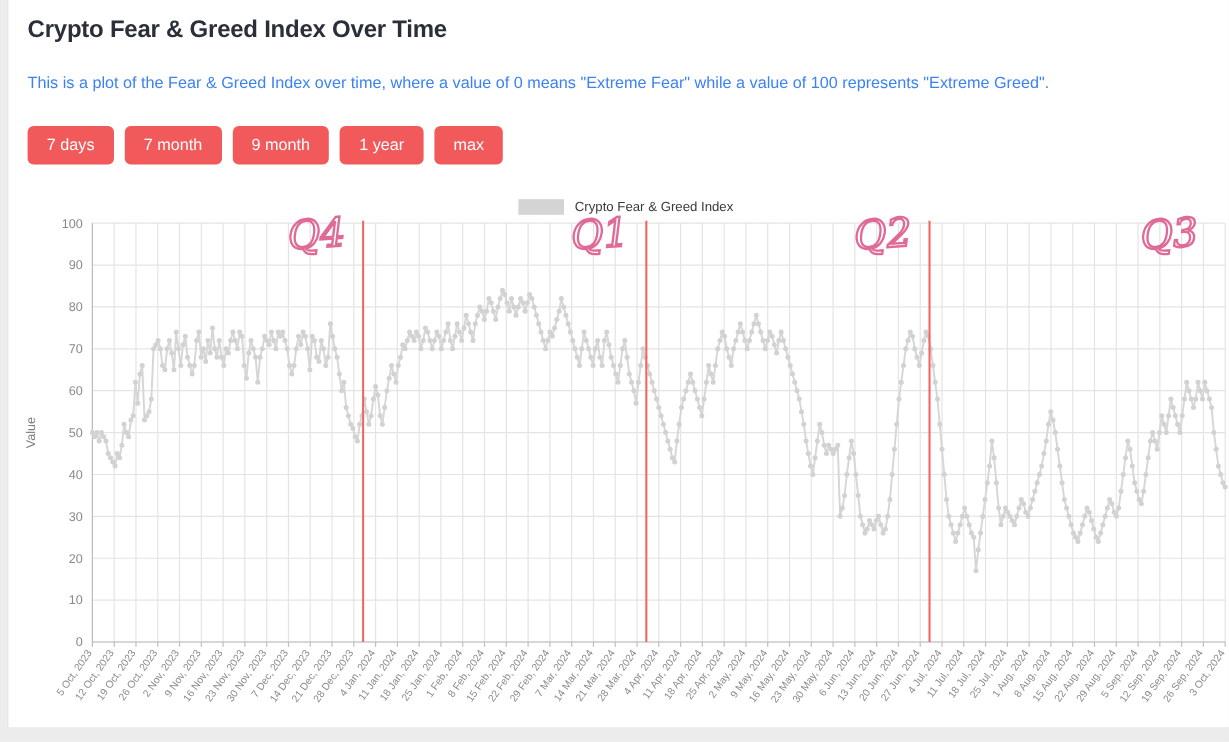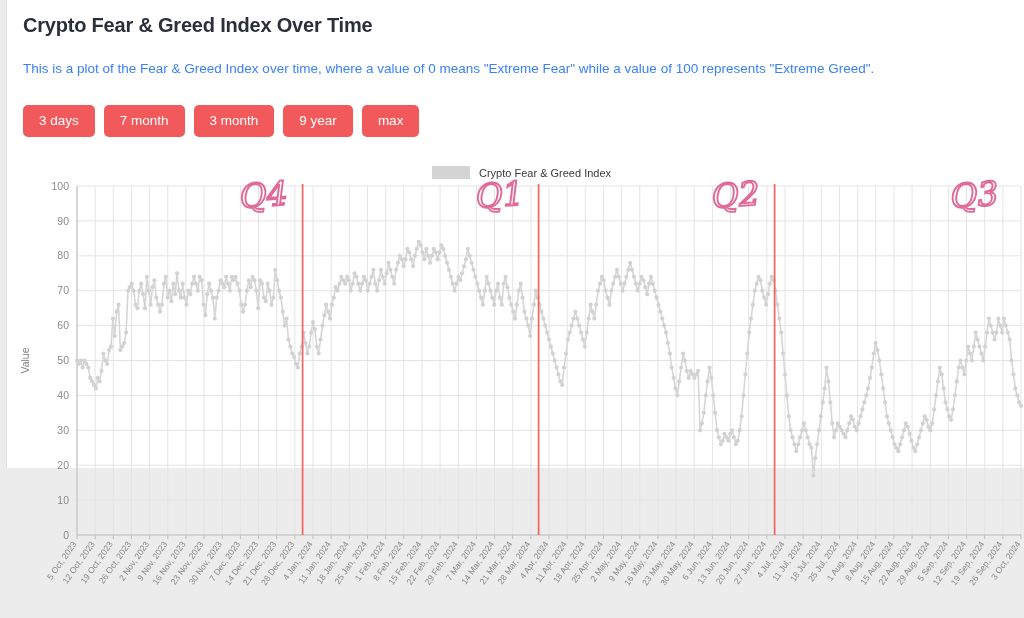--- a/index.html
+++ b/index.html
@@ -6,21 +6,21 @@
   html, body {
     margin: 0; padding: 0;
     width: 1024px; height: 618px;
     background: #ececec;
     font-family: "Liberation Sans", sans-serif;
     overflow: hidden;
   }
   #card {
     position: absolute;
     left: 6px; top: 0;
-    width: 1018px; height: 468px;
+    width: 1018px; height: 606px;
     background: #ffffff;
     border-left: 1px solid #e3e3e3;
   }
   #title {
     position: absolute;
     left: 16px; top: 14px;
     font-size: 20px;
     font-weight: bold;
     color: #2b2f3a;
     letter-spacing: -0.2px;
@@ -85,24 +85,24 @@
 </style>
 </head>
 <body>
 
 <div id="card">
 
   <div id="title">Crypto Fear &amp; Greed Index Over Time</div>
   <div id="subtitle">This is a plot of the Fear &amp; Greed Index over time, where a value of 0 means "Extreme Fear" while a value of 100 represents "Extreme Greed".</div>
 
   <div id="btnrow">
-    <button class="rangebtn">3 days</button>
+    <button class="rangebtn">7 days</button>
     <button class="rangebtn">7 month</button>
-    <button class="rangebtn">3 month</button>
-    <button class="rangebtn">9 year</button>
+    <button class="rangebtn">9 month</button>
+    <button class="rangebtn">1 year</button>
     <button class="rangebtn">max</button>
   </div>
 
   <div id="plotwrap">
     <div id="legend">
       <div id="legend-swatch"></div>
       <div id="legend-label">Crypto Fear &amp; Greed Index</div>
     </div>
     <svg id="chart-svg" width="1024" height="458">
         <line x1="70" y1="375" x2="1014" y2="375" class="gridline"></line>

